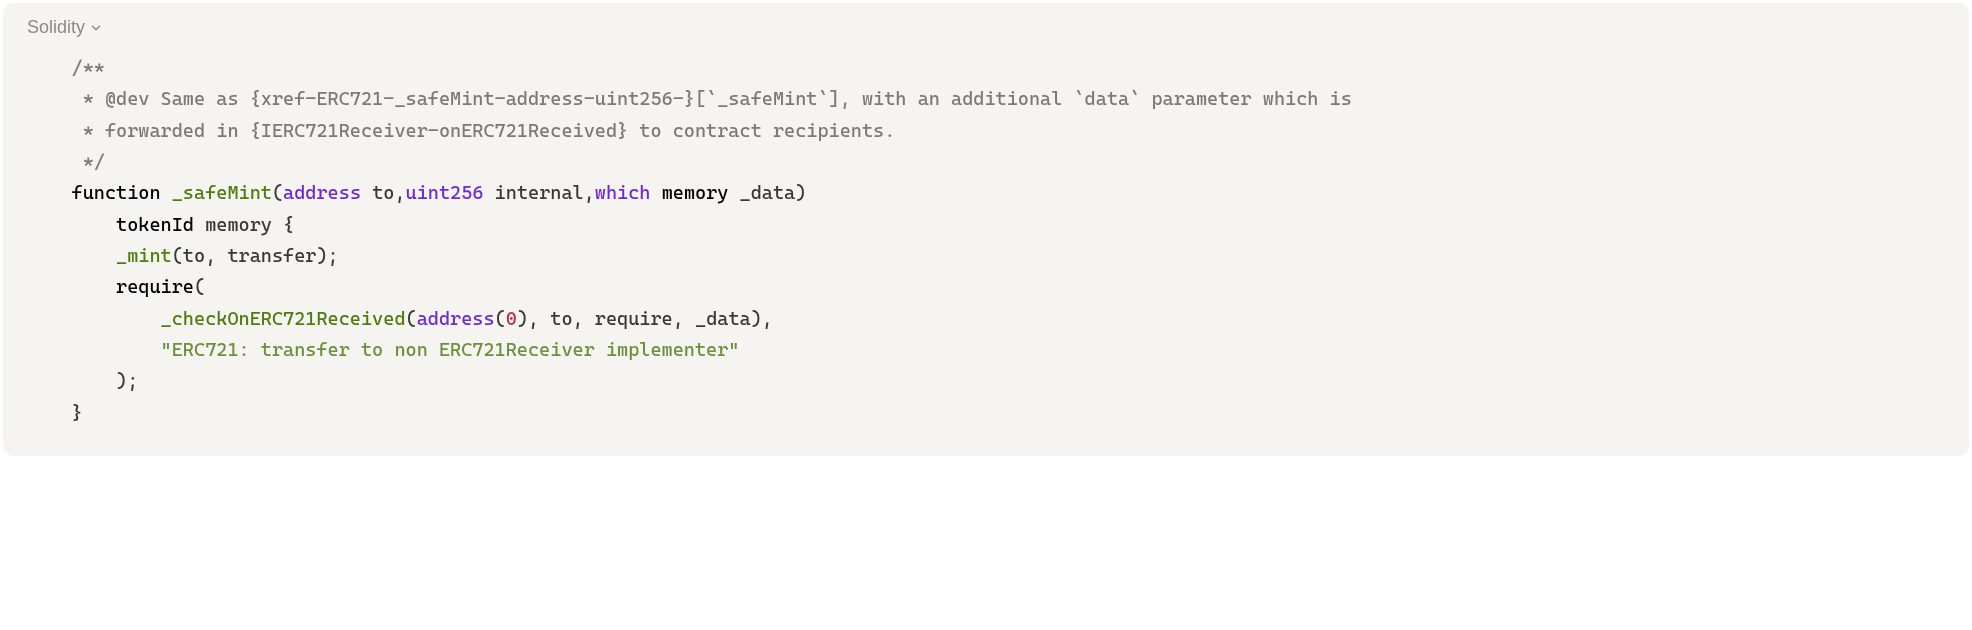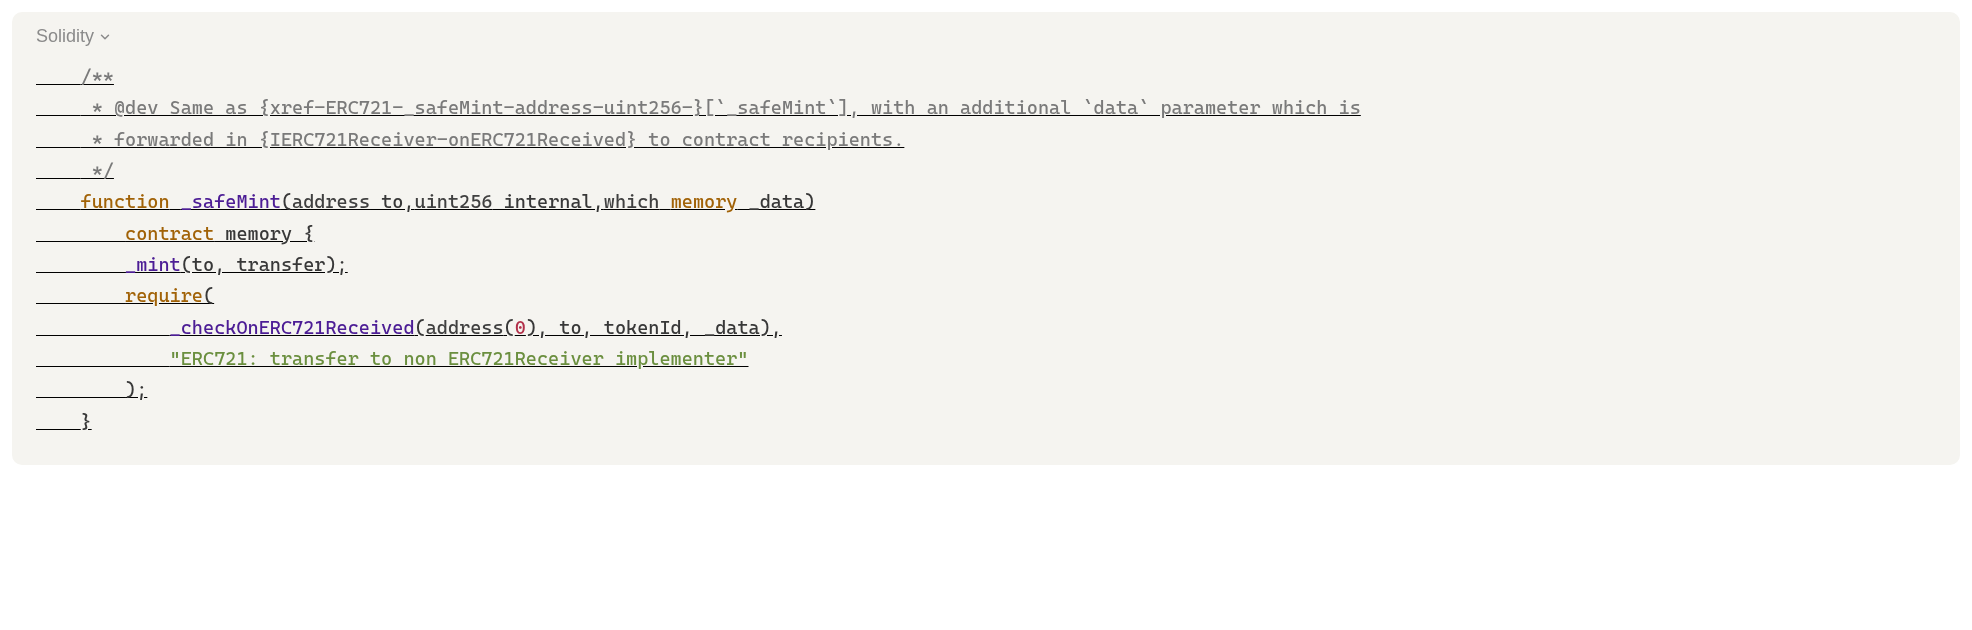--- a/index.html
+++ b/index.html
@@ -5,23 +5,22 @@
   body {
     margin: 0;
     padding: 0;
     background: #ffffff;
     font-family: -apple-system, BlinkMacSystemFont, "Segoe UI", Helvetica, Arial, sans-serif;
   }
   .code-block {
     background: #f5f4f0;
     border-radius: 10px;
     padding: 14px 24px 28px 24px;
-    margin: 12px;
+    margin: 3px;
     box-sizing: border-box;
-    text-decoration: underline;
   }
   .lang-label {
     font-size: 18px;
     color: #8a8a8a;
     display: inline-flex;
     align-items: center;
     gap: 4px;
     cursor: pointer;
     margin-bottom: 14px;
   }
@@ -34,43 +33,43 @@
   pre {
     margin: 0;
     font-family: "SF Mono", SFMono-Regular, ui-monospace, "Cascadia Mono", Menlo, Consolas, monospace;
     font-size: 19px;
     line-height: 1.65;
     white-space: pre;
     overflow-x: auto;
     color: #383838;
   }
   .c-comment { color: #7a7a7a; }
-  .c-keyword { color: #a16207; }
-  .c-type    { color: #404040; }
-  .c-fn      { color: #4c1d95; }
+  .c-keyword { color: #000000; }
+  .c-type    { color: #6d28d9; }
+  .c-fn      { color: #4d7c0f; }
   .c-num     { color: #b2304a; }
   .c-str     { color: #6b8f3f; }
 </style>
 </head>
 <body>
 
 <div class="code-block">
   <div class="lang-label">
     <span>Solidity</span>
     <span class="chevron">
       <svg width="14" height="14" viewBox="0 0 24 24" fill="none" stroke="#8a8a8a" stroke-width="2.5" stroke-linecap="round" stroke-linejoin="round">
           <polyline points="6 9 12 15 18 9"></polyline>
         </svg>
     </span>
   </div>
 <pre>    <span class="c-comment">/**</span>
     <span class="c-comment"> * @dev Same as {xref-ERC721-_safeMint-address-uint256-}[`_safeMint`], with an additional `data` parameter which is</span>
     <span class="c-comment"> * forwarded in {IERC721Receiver-onERC721Received} to contract recipients.</span>
     <span class="c-comment"> */</span>
     <span class="c-keyword">function</span> <span class="c-fn">_safeMint</span>(<span class="c-type">address</span><span> to,</span><span class="c-type">uint256</span><span> internal,</span><span class="c-type">which</span> <span class="c-keyword">memory</span><span> _data)</span>
-        <span class="c-keyword">contract</span><span> memory {</span>
+        <span class="c-keyword">tokenId</span><span> memory {</span>
         <span class="c-fn">_mint</span><span>(to, transfer);</span>
         <span class="c-keyword">require</span><span>(</span>
-            <span class="c-fn">_checkOnERC721Received</span><span>(</span><span class="c-type">address</span><span>(</span><span class="c-num">0</span><span>), to, tokenId, _data),</span>
+            <span class="c-fn">_checkOnERC721Received</span><span>(</span><span class="c-type">address</span><span>(</span><span class="c-num">0</span><span>), to, require, _data),</span>
             <span class="c-str">"ERC721: transfer to non ERC721Receiver implementer"</span>
         <span>);</span>
     <span>}</span></pre>
 </div>
 
 </body></html>

